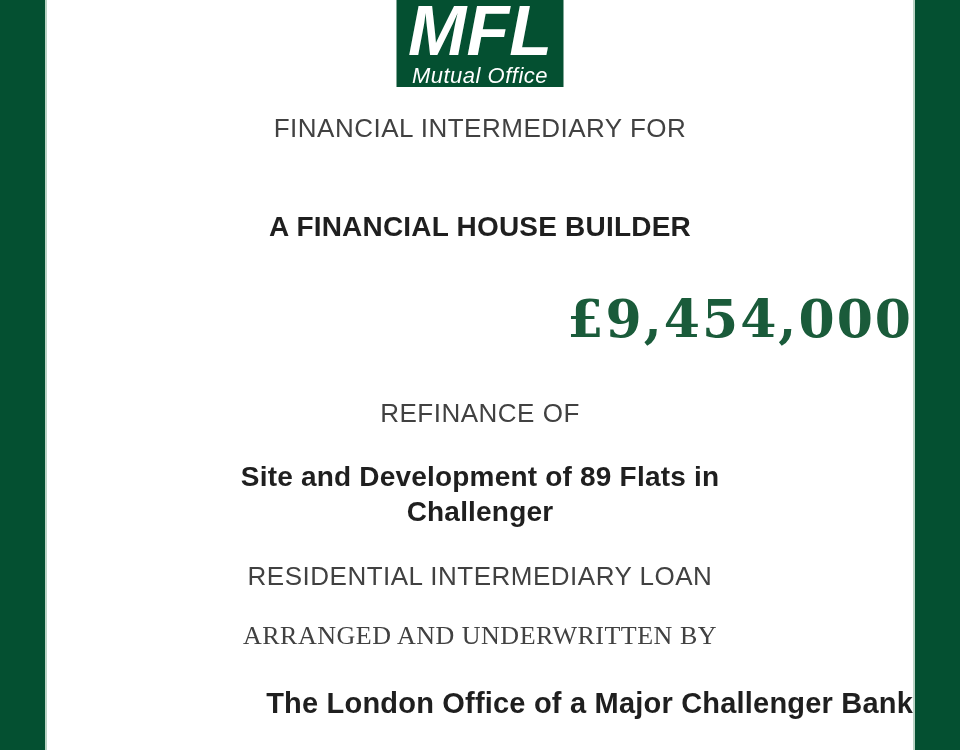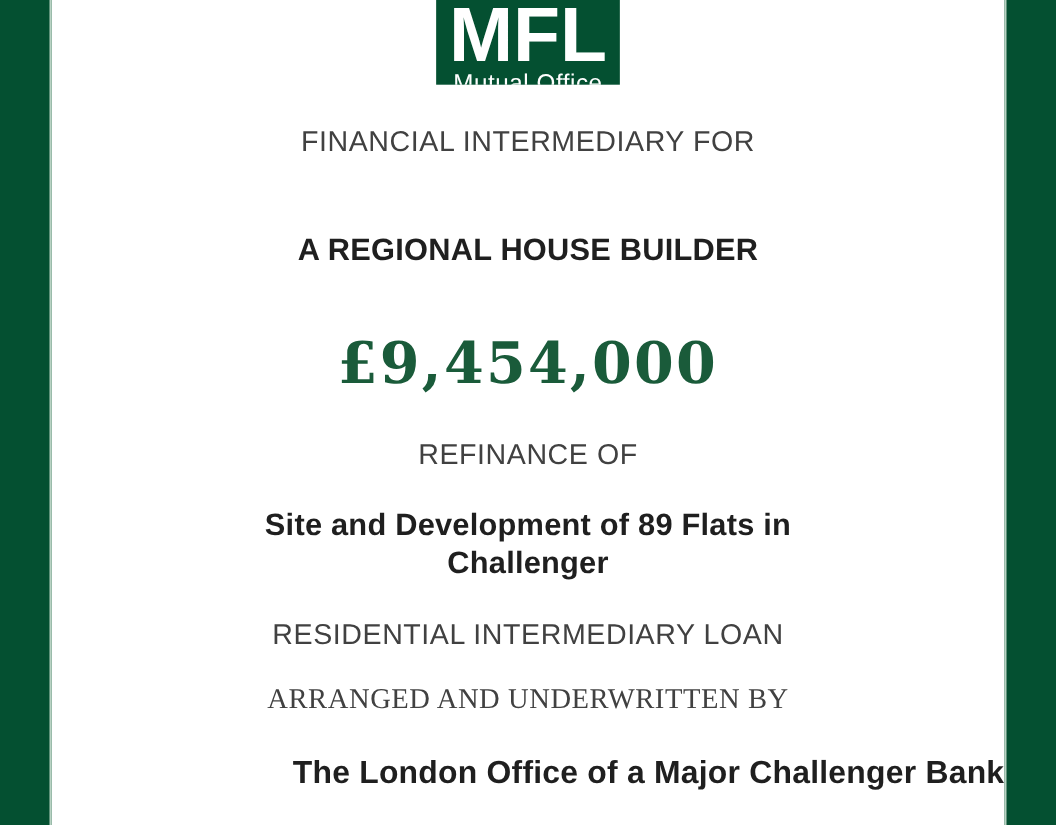--- a/index.html
+++ b/index.html
@@ -26,26 +26,27 @@
   .bar.left  { left: 0;  border-right: 2px solid #b9d3c4; }
   .bar.right { right: 0; border-left: 2px solid #b9d3c4; }
 
   
   .logo {
     position: absolute;
     top: 0;
     left: 50%;
     transform: translateX(-50%);
     width: 167px;
-    height: 77px;
+    height: 87px;
     background: #045031;
     overflow: hidden;
     display: flex;
     flex-direction: column;
     align-items: stretch;
+    font-style: italic;
   }
   .logo-abbr {
     height: 64px;
     color: #ffffff;
     font-weight: 700;
     font-size: 70px;
     line-height: 74px;
     margin-top: -6px;
     text-align: center;
     letter-spacing: 0px;
@@ -91,21 +92,21 @@
     font-weight: 700;
     letter-spacing: 2px;
   }
   .asset {
     white-space: normal;
     line-height: 35px;
   }
 
   .pos-intermediary { top: 113px; }
   .pos-client       { top: 211px; }
-  .pos-amount       { top: 300px; }
+  .pos-amount       { top: 288px; text-align: right; }
   .pos-deal         { top: 398px; }
   .pos-asset        { top: 459px; }
   .pos-loan         { top: 561px; }
   .pos-arranged     { top: 621px; font-family: Liberation Serif, serif; }
   .pos-lender       { top: 687px; font-size: 29px; text-align: right; }
 </style>
 </head>
 <body>
 
 <div class="page">
@@ -114,21 +115,21 @@
   <div class="bar right"></div>
 
   <div class="logo">
     <div class="logo-abbr">MFL</div>
     <div class="logo-divider"></div>
     <div class="logo-name">Mutual Office</div>
   </div>
 
   <div class="line light pos-intermediary">FINANCIAL INTERMEDIARY FOR</div>
 
-  <div class="line bold pos-client">A REGIONAL HOUSE BUILDER</div>
+  <div class="line bold pos-client">A FINANCIAL HOUSE BUILDER</div>
 
   <div class="line amount pos-amount">£9,454,000</div>
 
   <div class="line light pos-deal">REFINANCE OF</div>
 
   <div class="line bold asset pos-asset">
     <div>Site and Development of 89 Flats in</div>
     <div>Challenger</div>
   </div>
 

